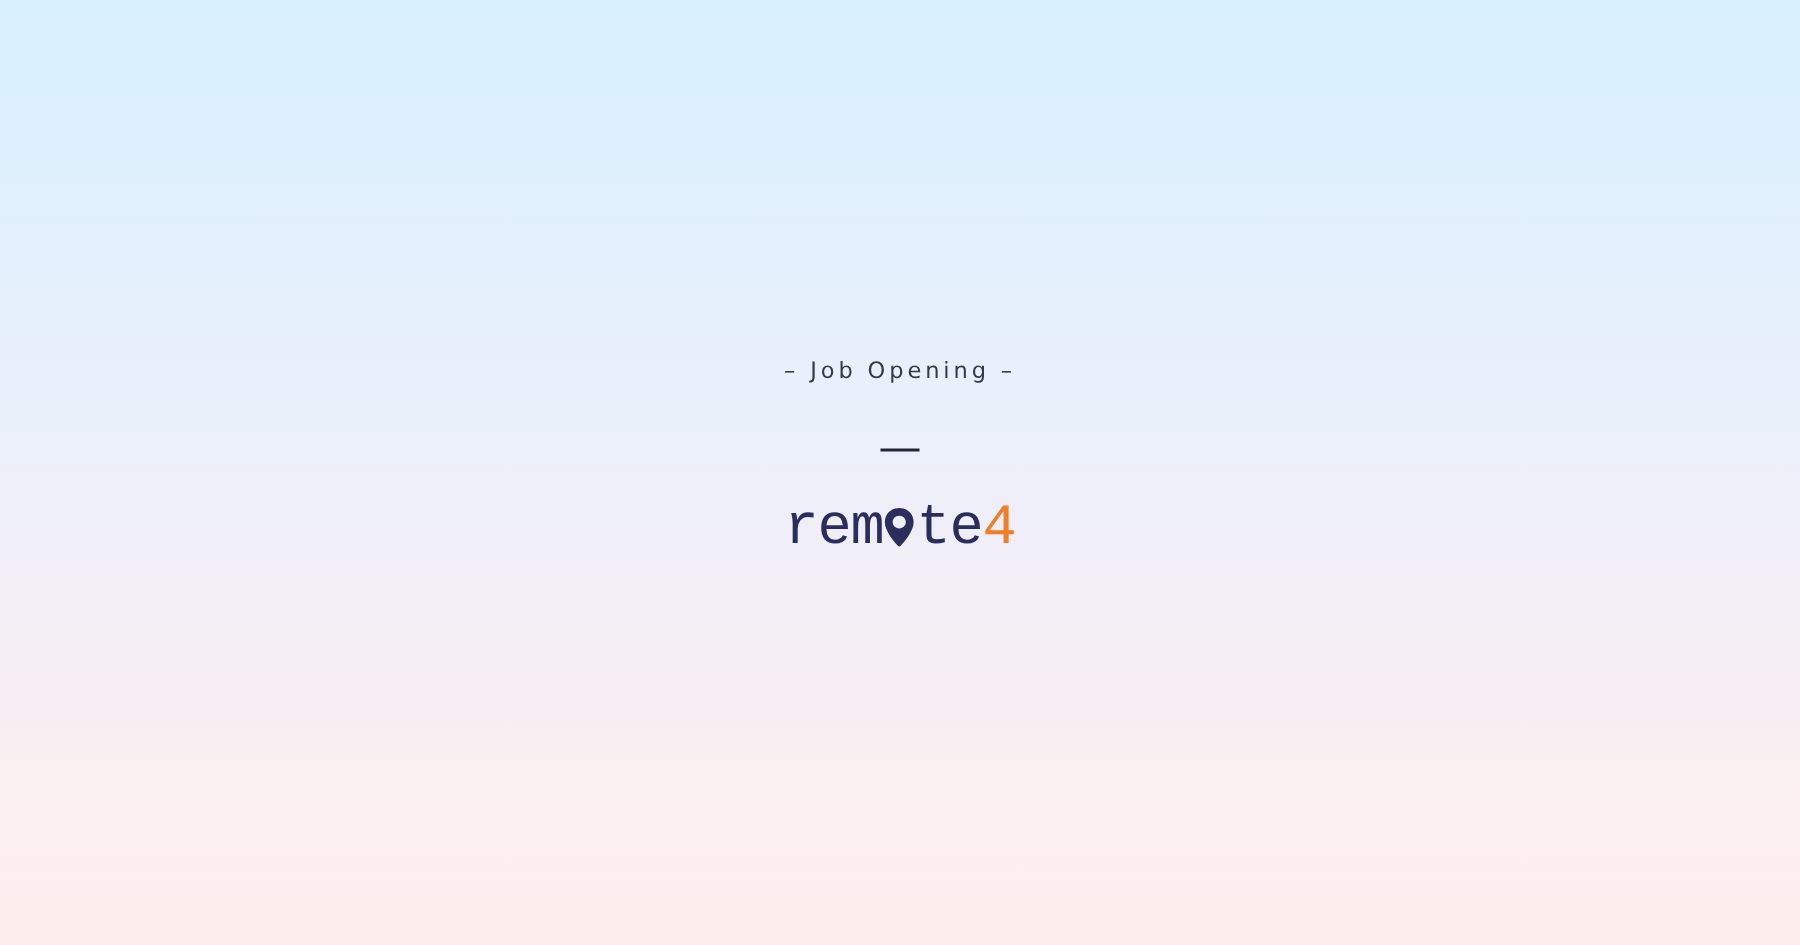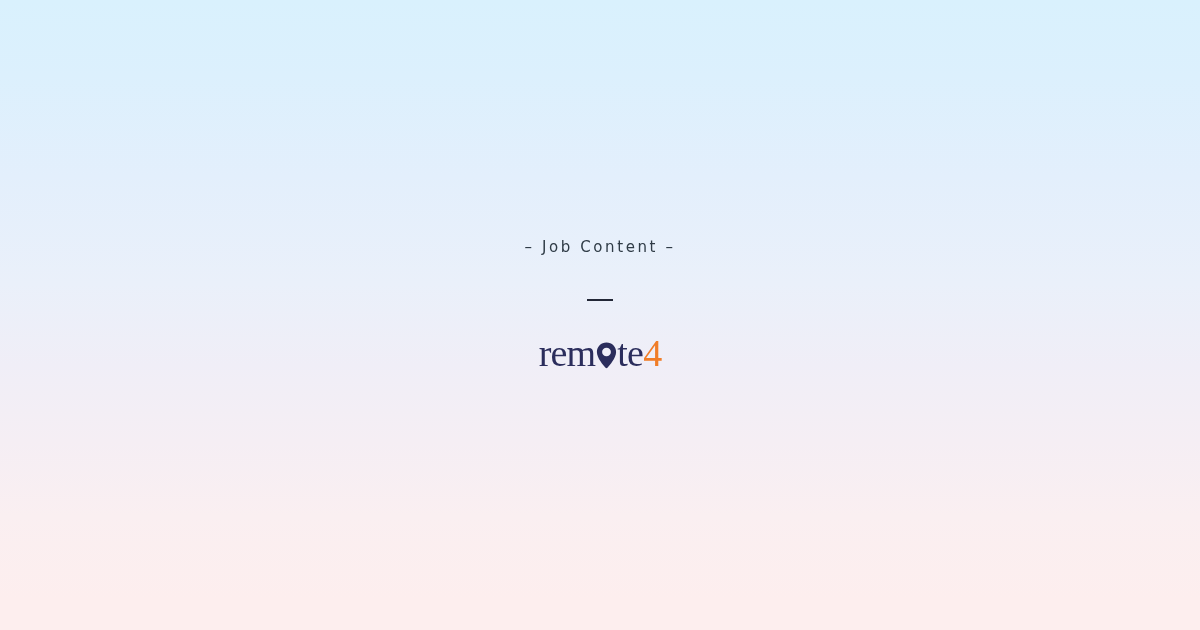--- a/index.html
+++ b/index.html
@@ -82,21 +82,21 @@
     background: #222736;
     border: 0;
   }
 
   
   #brand-logo {
     margin-top: 33px;
     display: flex;
     align-items: baseline;
     justify-content: center;
-    font-family: Liberation Serif, serif;
+    font-family: Liberation Mono, monospace;
     font-size: 38px;
     font-weight: 400;
     letter-spacing: -0.8px;
     color: #2b2d5c;
     line-height: 1;
     white-space: nowrap;
   }
   #brand-logo .seg { color: #2b2d5c; }
   #brand-logo .num { color: #f07d28; }
 
@@ -114,21 +114,21 @@
     height: 27px;
   }
 </style>
 </head>
 <body>
 
 <div id="card">
 
   <div class="stack">
 
-    <div id="eyebrow">– Job Content –</div>
+    <div id="eyebrow">– Job Opening –</div>
 
 
     <div id="divider"></div>
 
     <div id="brand-logo">
       <span class="seg">rem</span>
         <span class="pin-wrap">
           <svg viewBox="0 0 21 27" xmlns="http://www.w3.org/2000/svg" aria-hidden="true">
               <path d="M10.5 0.6 C4.95 0.6 0.9 4.75 0.9 10.1 C0.9 16.0 7.2 23.2 9.55 25.85 C10.06 26.43 10.94 26.43 11.45 25.85 C13.8 23.2 20.1 16.0 20.1 10.1 C20.1 4.75 16.05 0.6 10.5 0.6 Z M10.5 14.3 C8.07 14.3 6.1 12.4 6.1 10.05 C6.1 7.7 8.07 5.8 10.5 5.8 C12.93 5.8 14.9 7.7 14.9 10.05 C14.9 12.4 12.93 14.3 10.5 14.3 Z" fill="#2b2d5c"></path>
             </svg>

